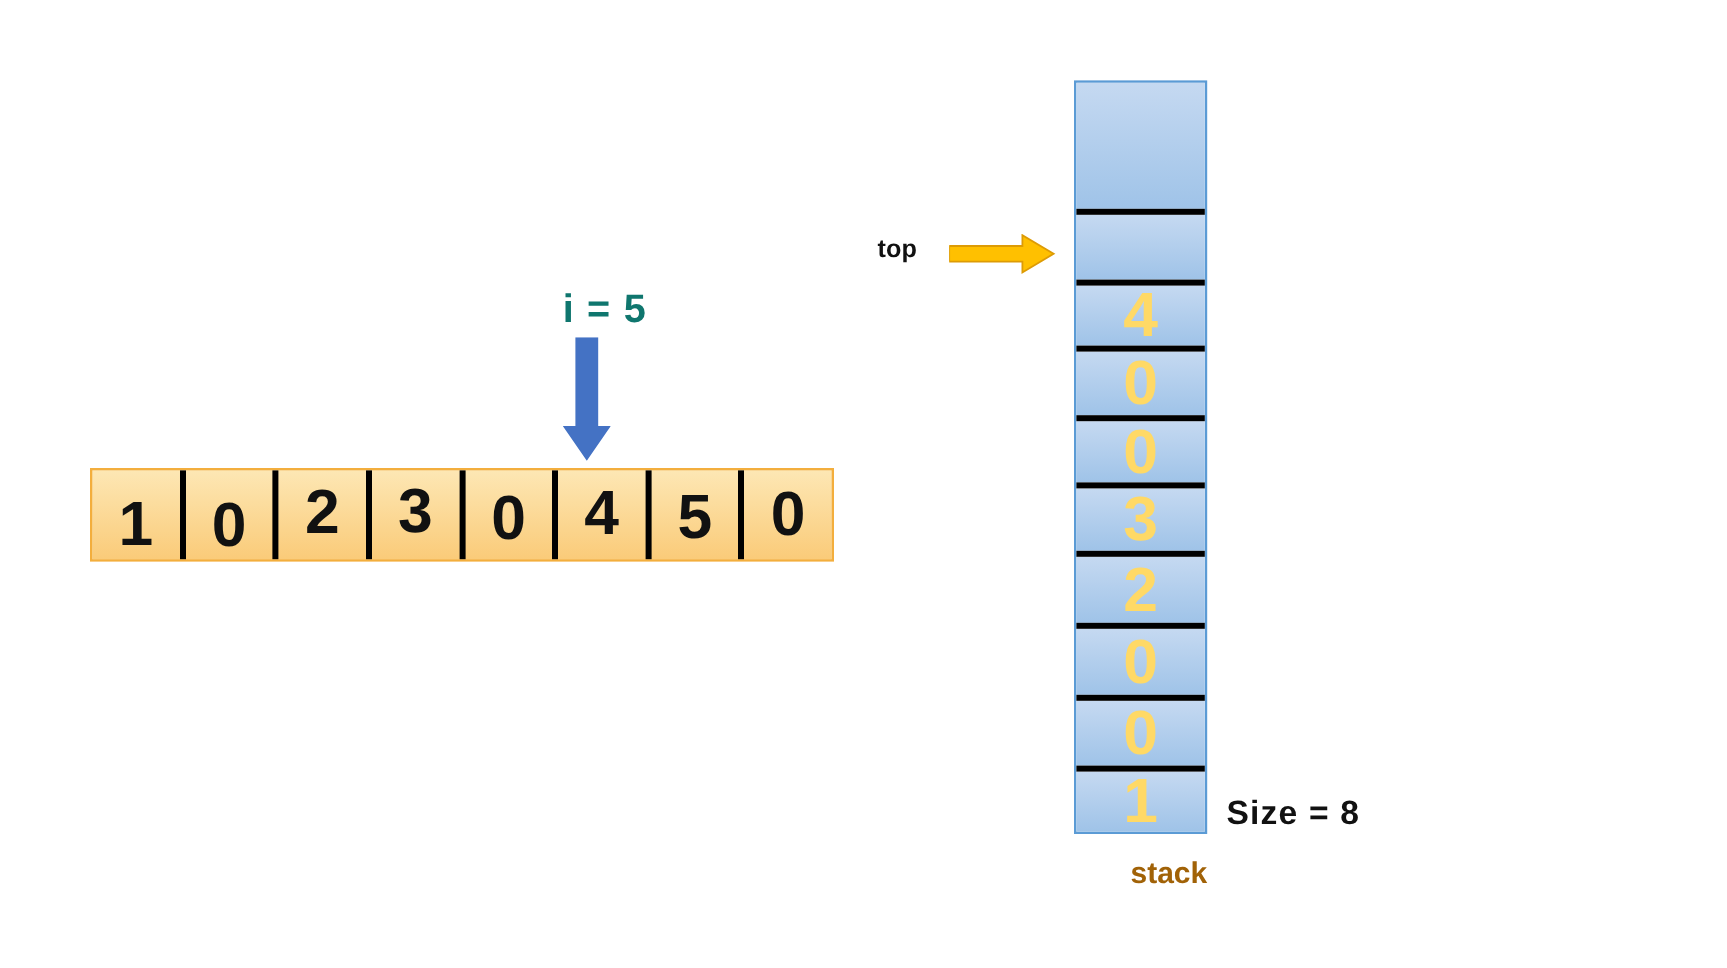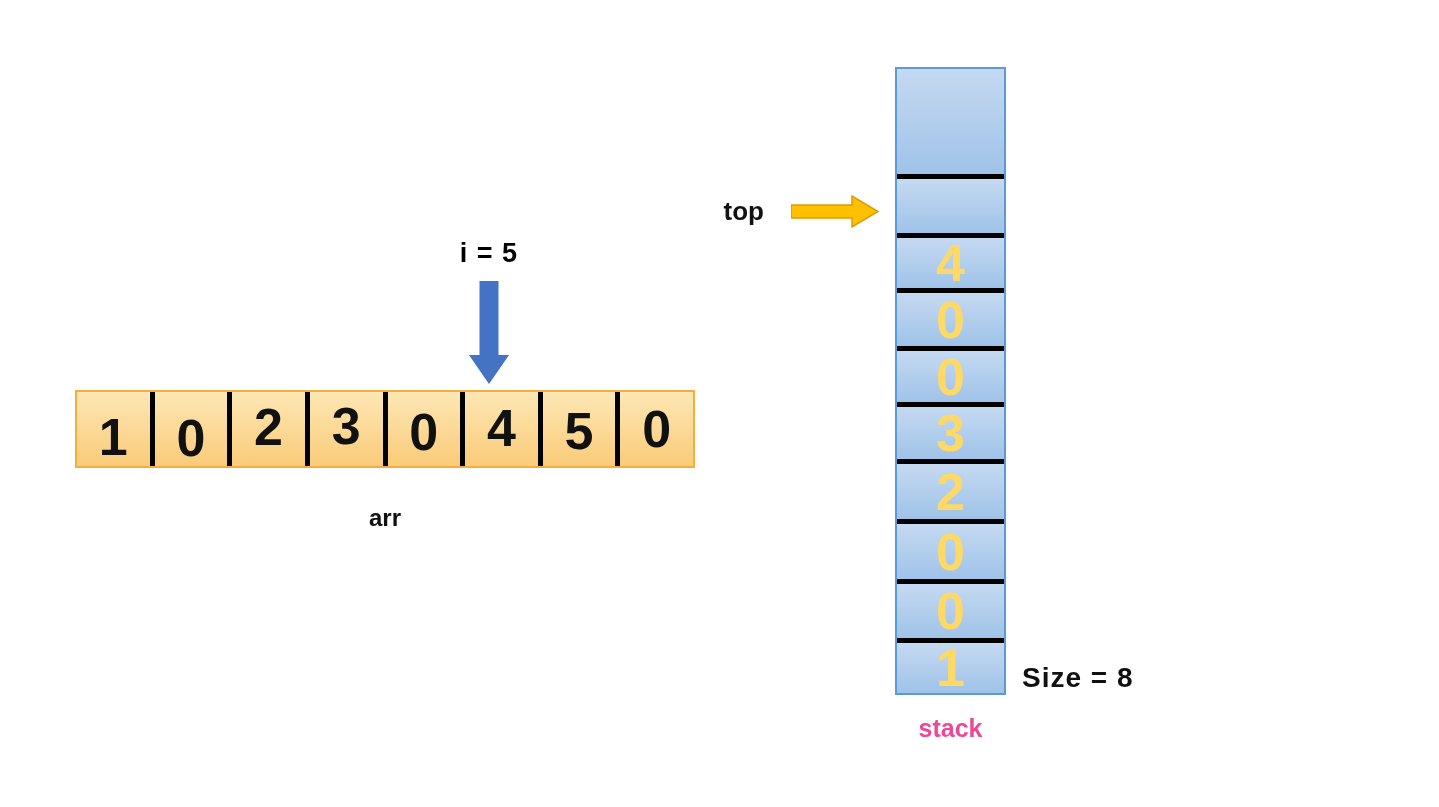--- a/index.html
+++ b/index.html
@@ -32,53 +32,53 @@
   .array-cell:nth-child(5) span{transform:translateY(3px);}
   .array-cell:nth-child(6) span{transform:translateY(-1px);}
   .array-cell:nth-child(7) span{transform:translateY(2px);}
   .array-cell:nth-child(8) span{transform:translateY(0px);}
   .array-label{
     position:absolute;left:75px;top:504px;width:620px;
     text-align:center;font-size:24px;font-weight:bold;color:#111111;
   }
   
   .i-label{
-    position:absolute;left:429px;top:238px;width:120px;
-    text-align:center;font-size:27px;font-weight:bold;color:#000000;
+    position:absolute;left:444px;top:238px;width:120px;
+    text-align:center;font-size:33px;font-weight:bold;color:#0f766e;
     letter-spacing:1px;
   }
   .index-arrow{position:absolute;left:469px;top:281px;}
   
   .stack-box{
     position:absolute;left:895px;top:67px;
     width:111px;height:628px;
     box-sizing:border-box;
     border:2px solid #5B9BD5;
     display:flex;flex-direction:column;
   }
   .stack-cell{
     box-sizing:border-box;
     background:linear-gradient(180deg,#C5D9F1 0%,#9FC3E8 100%);
     display:flex;align-items:center;justify-content:center;
     font-size:52px;font-weight:bold;color:#FFD966;
   }
   .stack-cell + .stack-cell{border-top:5px solid #000000;}
   .stack-label{
     position:absolute;left:895px;top:714px;width:111px;
-    text-align:center;font-size:25px;font-weight:bold;color:#ec4899;
+    text-align:right;font-size:25px;font-weight:bold;color:#a16207;
   }
   .size-label{
     position:absolute;left:1022px;top:662px;
     font-size:28px;font-weight:bold;color:#111111;
     letter-spacing:1px;
   }
   
   .top-label{
     position:absolute;left:700px;top:196px;width:64px;
-    text-align:right;font-size:26px;font-weight:bold;color:#111111;
+    text-align:right;font-size:21px;font-weight:bold;color:#111111;
   }
   .top-arrow{position:absolute;left:791px;top:195px;}
 </style>
 </head>
 <body>
 
 <div class="canvas">
 
   <div class="i-label">i = 5</div>
   <svg class="index-arrow" width="40" height="104" viewBox="0 0 40 104">
@@ -104,21 +104,20 @@
     <div class="array-cell">
         <span>4</span>
       </div>
     <div class="array-cell">
         <span>5</span>
       </div>
     <div class="array-cell">
         <span>0</span>
       </div>
   </div>
-  <div class="array-label">arr</div>
 
   <div class="top-label">top</div>
   <svg class="top-arrow" width="89" height="34" viewBox="0 0 89 34">
     <polygon points="0,10 61,10 61,1 87,16.5 61,32 61,23 0,23" fill="#FFC000" stroke="#DD9B05" stroke-width="1.5"></polygon>
   </svg>
 
   <div class="stack-box">
     <div class="stack-cell" style="height:105px">
         <span></span>
       </div>

